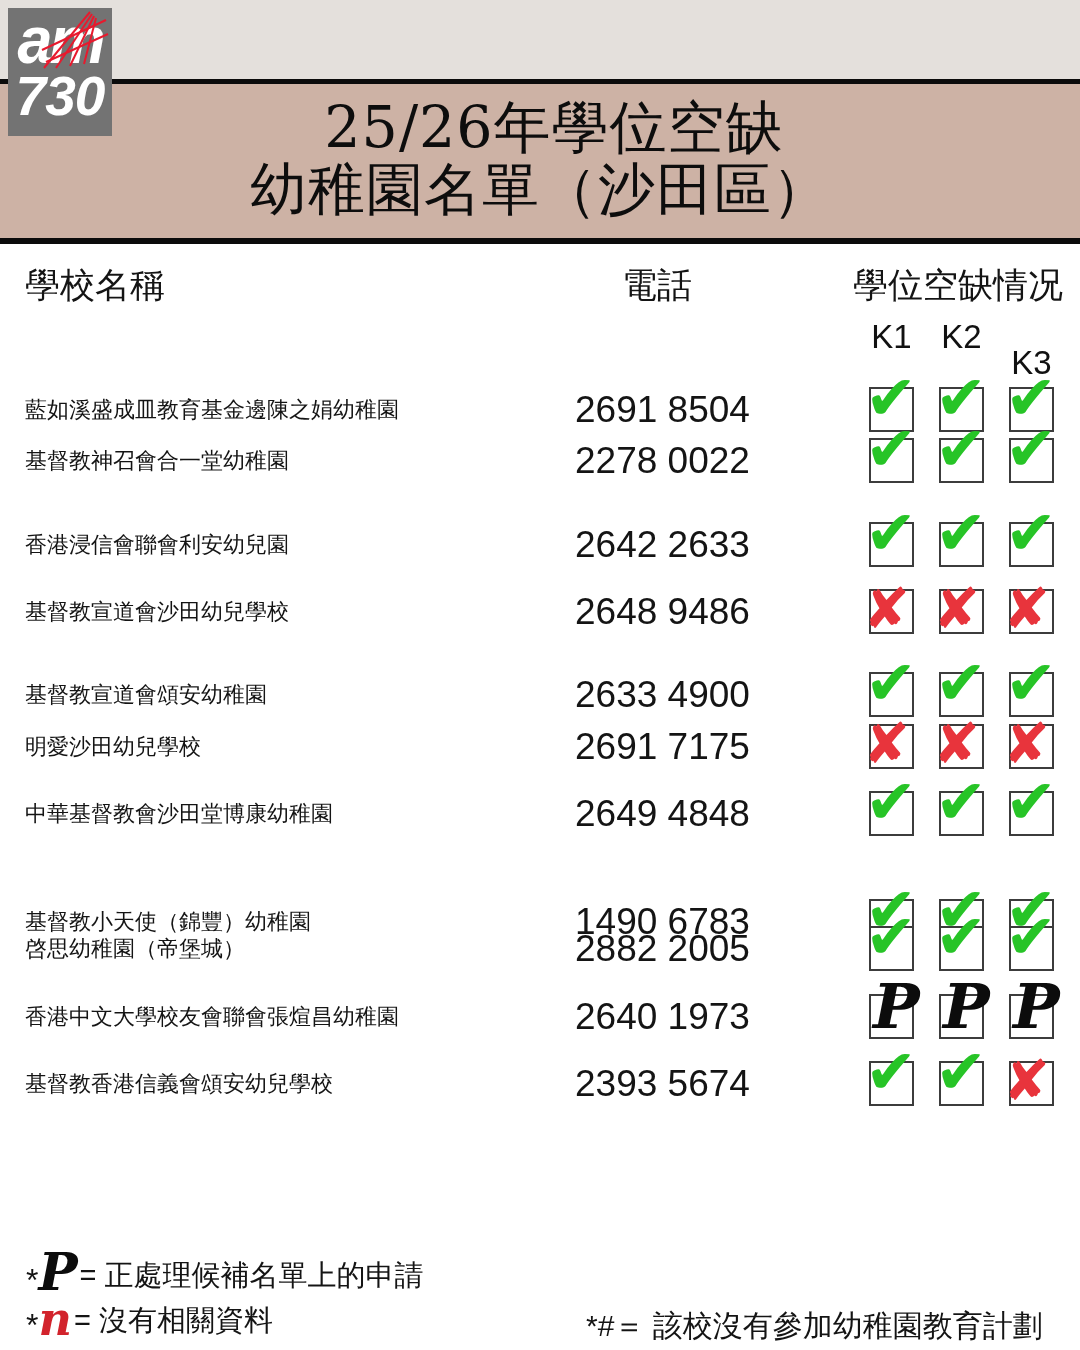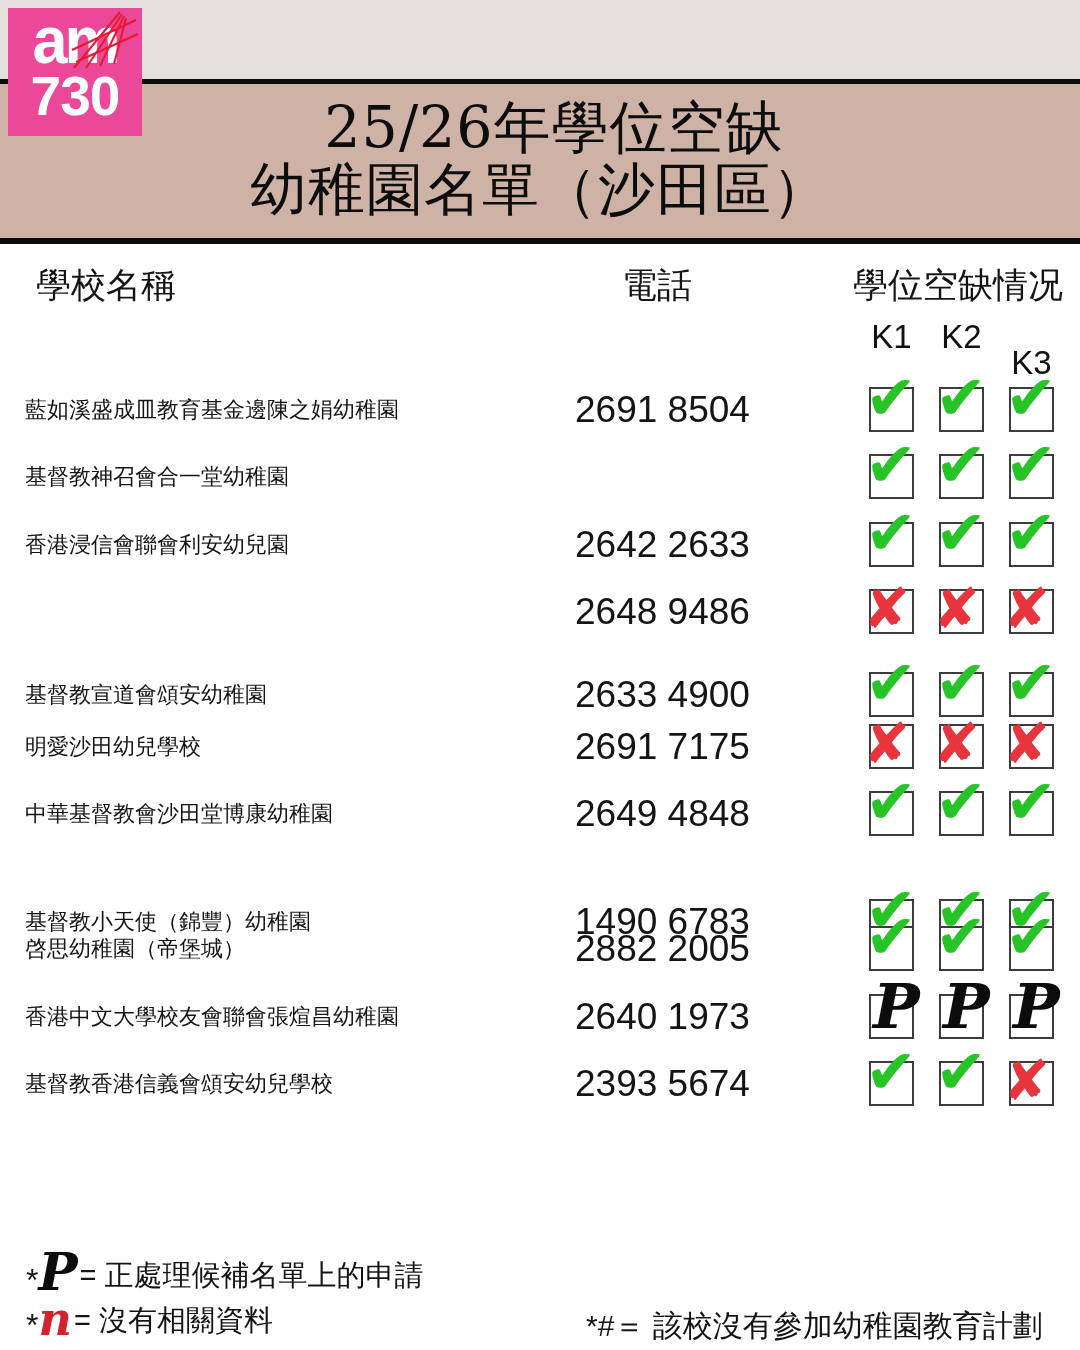--- a/index.html
+++ b/index.html
@@ -14,29 +14,29 @@
     background:#cdb2a5;border-top:5px solid #0b0b0b;border-bottom:6px solid #0b0b0b;
     text-align:center;
   }
   .title-line{
     font-family:"DejaVu Serif","Liberation Serif",serif;
     font-size:57px;line-height:1.09;color:#0d0d0d;letter-spacing:1px;white-space:nowrap;
   }
   .title-line.first{margin-top:12px;padding-left:28px;}
   
   .logo{
-    position:absolute;left:8px;top:8px;width:134px;height:128px;background:#ec4899;
-    color:#fff;text-align:center;z-index:5;
+    position:absolute;left:8px;top:8px;width:104px;height:128px;background:#737373;
+    color:#fff;text-align:center;z-index:5;font-style:italic;
   }
   .logo .l1{font-size:63px;font-weight:bold;line-height:.92;letter-spacing:-3px;margin-top:4px;transform:scaleY(1.05);}
   .logo .l2{font-size:55px;font-weight:bold;line-height:.98;letter-spacing:-1px;}
   .logo svg{position:absolute;right:2px;top:2px;pointer-events:none;}
   
   .colhead{position:absolute;font-size:35px;color:#141414;white-space:nowrap;}
-  .h-school{left:36px;top:262px;}
+  .h-school{left:25px;top:262px;}
   .h-phone{left:622px;top:262px;}
   .h-status{left:853px;top:262px;}
   .klabel{position:absolute;top:318px;width:45px;text-align:center;font-size:33px;}
   .k1{left:869px;} .k2{left:939px;} .k3{left:1009px;margin-top:26px;}
   
   .row{position:absolute;left:0;width:1080px;height:66px;}
   .school{position:absolute;left:25px;top:50%;transform:translateY(-50%);font-size:22px;white-space:nowrap;color:#141414;}
   .phone{position:absolute;left:575px;top:50%;transform:translateY(-50%);font-size:37px;letter-spacing:0px;color:#141414;}
   .status{position:absolute;top:10px;width:45px;height:45px;}
   .s1{left:869px;} .s2{left:939px;} .s3{left:1009px;}
@@ -101,22 +101,23 @@
       </span>
       <span class="status s2">
         <span class="box"></span>
         <span class="glyph check">✔</span>
       </span>
       <span class="status s3">
         <span class="box"></span>
         <span class="glyph check">✔</span>
       </span>
     </div>
-      <div class="row" style="top: 444px;">
+      <div class="row" style="top: 428px;">
       <span class="school">基督教神召會合一堂幼稚園</span>
+      <span class="phone">2278 0022</span>
       <span class="status s1">
         <span class="box"></span>
         <span class="glyph check">✔</span>
       </span>
       <span class="status s2">
         <span class="box"></span>
         <span class="glyph check">✔</span>
       </span>
       <span class="status s3">
         <span class="box"></span>
@@ -133,20 +134,21 @@
       <span class="status s2">
         <span class="box"></span>
         <span class="glyph check">✔</span>
       </span>
       <span class="status s3">
         <span class="box"></span>
         <span class="glyph check">✔</span>
       </span>
     </div>
       <div class="row" style="top: 579px;">
+      <span class="school">基督教宣道會沙田幼兒學校</span>
       <span class="phone">2648 9486</span>
       <span class="status s1">
         <span class="box"></span>
         <span class="glyph cross">✘</span>
       </span>
       <span class="status s2">
         <span class="box"></span>
         <span class="glyph cross">✘</span>
       </span>
       <span class="status s3">

